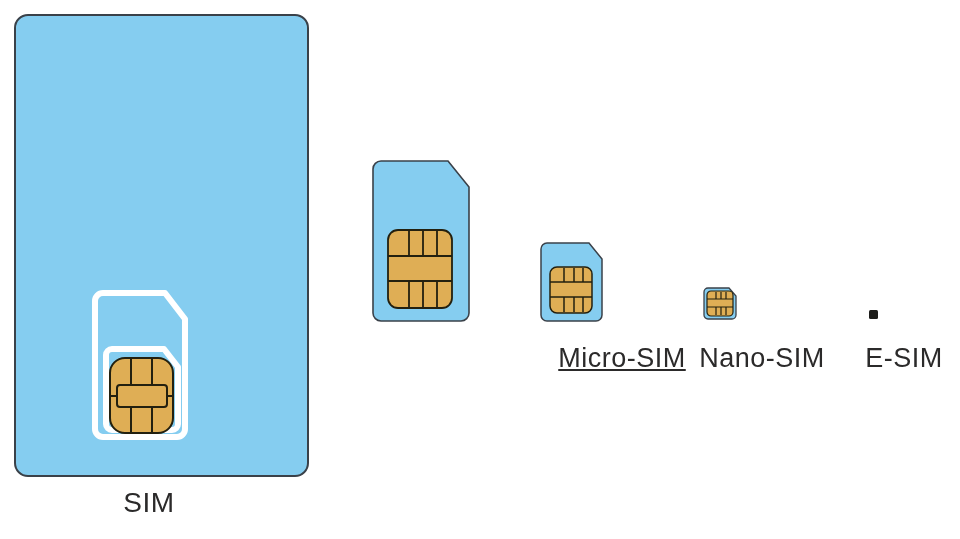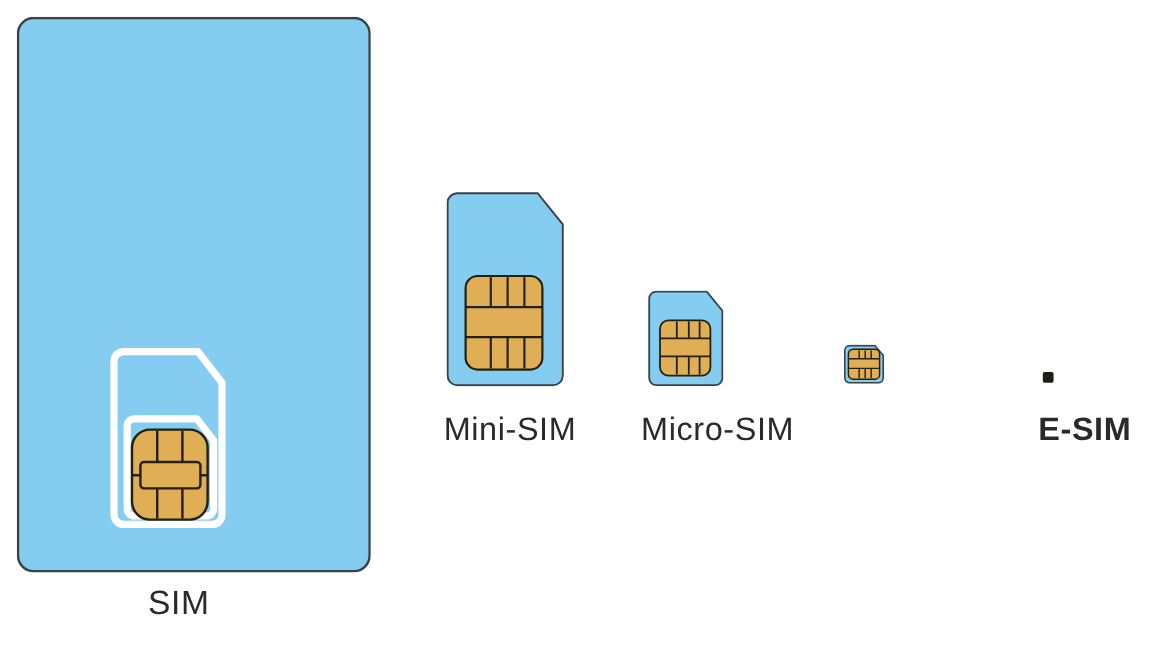--- a/index.html
+++ b/index.html
@@ -62,35 +62,35 @@
   </svg>
   <div class="label label-big" style="left:149px;top:489px;">SIM</div>
 
   <svg class="card-svg" style="left:372px;top:160px;" width="98" height="162" viewBox="0 0 98 162">
     <path class="card-body" stroke-width="1.6" d="M9,1 H76 L97,27 V153 A8,8 0 0 1 89,161 H9 A8,8 0 0 1 1,153 V9 A8,8 0 0 1 9,1 Z"></path>
     <g>
       <rect class="chip-base" x="16" y="70" width="64" height="78" rx="10" stroke-width="1.8"></rect>
       <path class="chip-lines" stroke-width="1.8" d="M16,96 H80 M16,121 H80 M37,71 V96 M51,71 V96 M65,71 V96 M37,121 V147 M51,121 V147 M65,121 V147"></path>
     </g>
   </svg>
-  <div class="label" style="left:425px;top:345px;">Mini-SIM</div>
 
   <svg class="card-svg" style="left:540px;top:242px;" width="63" height="80" viewBox="0 0 63 80">
     <path class="card-body" stroke-width="1.5" d="M7,1 H49 L62,17 V73 A6,6 0 0 1 56,79 H7 A6,6 0 0 1 1,73 V7 A6,6 0 0 1 7,1 Z"></path>
     <g>
       <rect class="chip-base" x="10" y="25" width="42" height="46" rx="7" stroke-width="1.5"></rect>
       <path class="chip-lines" stroke-width="1.5" d="M10,40 H52 M10,55 H52 M24,26 V40 M34,26 V40 M43,26 V40 M24,55 V70 M34,55 V70 M43,55 V70"></path>
     </g>
   </svg>
-  <div class="label" style="left:598px;top:345px;">Micro-SIM</div>
+  <div class="label" style="left:622px;top:345px;text-decoration:underline;">Micro-SIM</div>
 
   <svg class="card-svg" style="left:703px;top:287px;" width="34" height="33" viewBox="0 0 34 33">
     <path class="card-body" stroke-width="1.3" d="M5,1 H26 L33,9 V28 A4,4 0 0 1 29,32 H5 A4,4 0 0 1 1,28 V5 A4,4 0 0 1 5,1 Z"></path>
     <g>
       <rect class="chip-base" x="4" y="4" width="26" height="25" rx="4" stroke-width="1.2"></rect>
       <path class="chip-lines" stroke-width="1.2" d="M4,12 H30 M4,20 H30 M13,5 V12 M18,5 V12 M23,5 V12 M13,20 V28 M18,20 V28 M23,20 V28"></path>
     </g>
   </svg>
+  <div class="label" style="left:762px;top:345px;">Nano-SIM</div>
 
   <div class="esim-dot" style="left:869px;top:310px;"></div>
-  <div class="label" style="left:904px;top:345px;font-weight:bold;">E-SIM</div>
+  <div class="label" style="left:904px;top:345px;">E-SIM</div>
 
 </div>
 
 </body></html>

